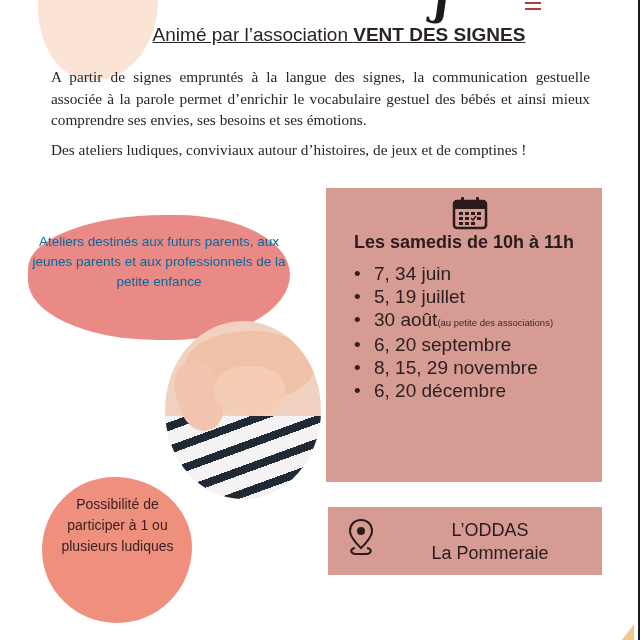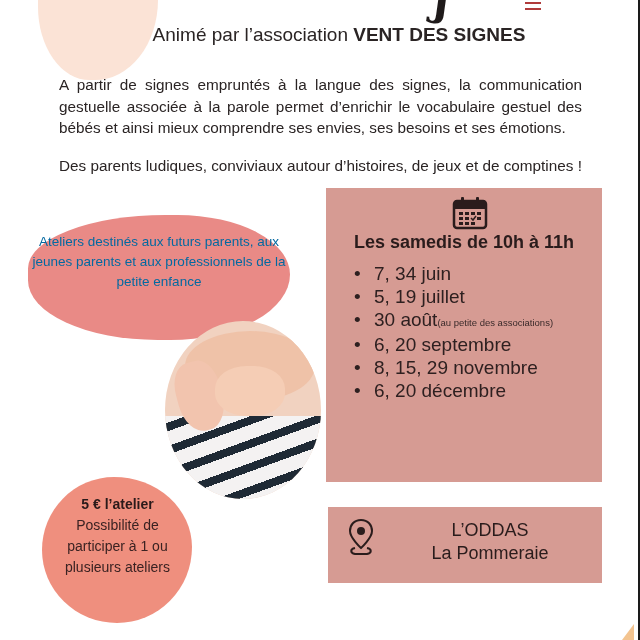--- a/index.html
+++ b/index.html
@@ -15,29 +15,29 @@
       font-size: 40px; font-weight: bold; color: #1f1a1a; transform: rotate(8deg);
     }
     .title-accent {
       position: absolute; left: 525px; top: 2px; width: 16px; height: 8px;
       border-top: 2px solid #b03b3b; border-bottom: 2px solid #b03b3b;
     }
     .right-edge { position: absolute; right: 0; top: 0; width: 2px; height: 640px; background: #1a1a1a; }
 
     .subtitle {
       position: absolute; left: 0; right: 0; top: 24px; text-align: center;
-      font-size: 19px; color: #2a2424; padding-left: 38px;
+      font-size: 19px; color: #2a2424; padding-left: 38px; text-decoration: underline;
     }
     .subtitle b { font-weight: bold; }
 
     .intro {
       position: absolute; left: 43px; top: 58px; width: 555px;
       font-size: 15.3px; line-height: 21.5px; color: #2a2424; text-align: justify;
     }
-    .intro p { margin: 16px; }
+    .intro p { margin: 8px; font-family: Liberation Serif, serif; }
 
     .blob-audience {
       position: absolute; left: 28px; top: 215px; width: 262px; height: 125px;
       background: #e98a86;
       border-radius: 55% 45% 48% 52% / 45% 50% 55% 50%;
     }
     .audience-text {
       position: absolute; left: 28px; top: 232px; width: 262px; text-align: center;
       font-size: 13.5px; line-height: 20px; color: #0369a1;
     }
@@ -73,21 +73,21 @@
     }
     .date-list {
       position: absolute; left: 26px; top: 75px; list-style: none;
       font-size: 19px; line-height: 22.8px; color: #2e2020;
     }
     .date-list li { position: relative; padding-left: 22px; white-space: nowrap; }
     .date-list li::before { content: "•"; position: absolute; left: 2px; top: 0; }
     .date-note { font-size: 9.5px; color: #3a2a2a; }
 
     .location-box {
-      position: absolute; left: 328px; top: 507px; width: 274px; height: 76px;
+      position: absolute; left: 328px; top: 507px; width: 274px; height: 68px;
       background: #d69b93;
     }
     .pin-icon { position: absolute; left: 18px; top: 10px; width: 30px; height: 40px; }
     .location-text {
       position: absolute; left: 50px; right: 0; top: 12px; text-align: center;
       font-size: 18px; line-height: 23px; color: #2a1c1c;
     }
 
     .corner-tri {
       position: absolute; right: 6px; bottom: 0; width: 0; height: 0;
@@ -103,39 +103,38 @@
 <div class="title-glyph">J</div>
 <div class="title-accent"></div>
 <div class="right-edge"></div>
 
 <div class="subtitle">
   <span>Animé par l’association </span><b>VENT DES SIGNES</b>
 </div>
 
 <div class="intro">
   <p>A partir de signes empruntés à la langue des signes, la communication gestuelle associée à la parole permet d’enrichir le vocabulaire gestuel des bébés et ainsi mieux comprendre ses envies, ses besoins et ses émotions.</p>
-  <p style="text-align:justify;">Des parents ludiques, conviviaux autour d’histoires, de jeux et de comptines !</p>
+  <p style="text-align:justify;">Des ateliers ludiques, conviviaux autour d’histoires, de jeux et de comptines !</p>
 </div>
 
 <div class="blob-audience"></div>
 <div class="audience-text">Ateliers destinés aux futurs parents, aux jeunes parents et aux professionnels de la petite enfance</div>
 
 <div class="photo">
   <div class="skin"></div>
   <div class="shirt"></div>
   <div class="hand1"></div>
   <div class="hand2"></div>
 </div>
 
 <div class="blob-price"></div>
 <div class="price-text">
-  <div class="price-title">5 € l’atelier</div>
   <div>Possibilité de</div>
   <div>participer à 1 ou</div>
-  <div>plusieurs ateliers</div>
+  <div>plusieurs ludiques</div>
 </div>
 
 <div class="schedule-box">
   <svg class="cal-icon" viewBox="0 0 36 34">
     <rect x="2" y="5" width="32" height="27" rx="3" fill="none" stroke="#2a1c1c" stroke-width="2.5"></rect>
     <rect x="2" y="5" width="32" height="8" fill="#2a1c1c"></rect>
     <rect x="9" y="1" width="3" height="7" rx="1" fill="#2a1c1c"></rect>
     <rect x="24" y="1" width="3" height="7" rx="1" fill="#2a1c1c"></rect>
     <g fill="#2a1c1c">
       <rect x="7" y="16" width="4" height="3"></rect>

